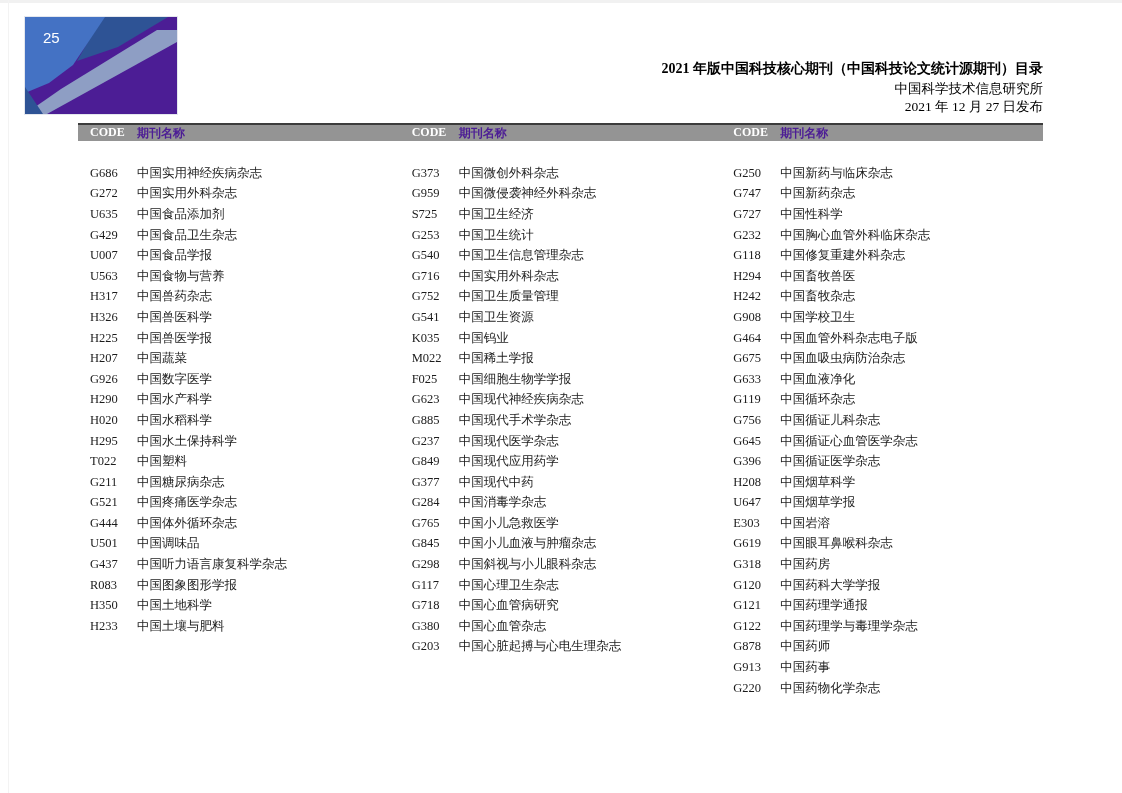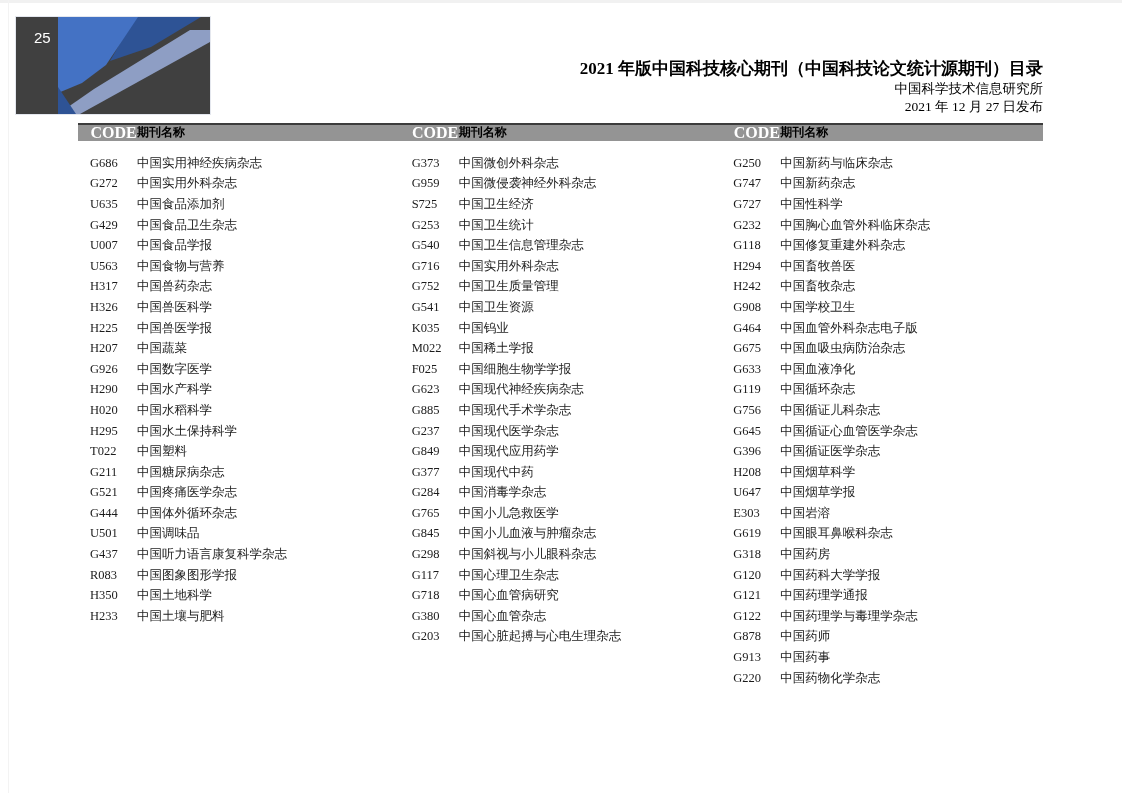--- a/index.html
+++ b/index.html
@@ -20,44 +20,43 @@
   }
   .edge-left {
     position: absolute;
     top: 0; left: 8px;
     width: 1px; height: 100%;
     background: #f3f3f3;
   }
   
   .corner-box {
     position: absolute;
-    left: 16px; top: 17px;
+    left: 25px; top: 17px;
     width: 152px; height: 97px;
-    background: #404040;
+    background: #4c1d95;
     box-shadow: 0 0 0 1px #e4e7ee;
-    padding-left: 42px;
   }
   .corner-box svg { display: block; width: 152px; height: 97px; }
   .pagenum {
     position: absolute;
     left: 18px; top: 12px;
     color: #ffffff;
     font-size: 15px;
     font-family: "Liberation Sans", sans-serif;
   }
   
   .doc-header {
     position: absolute;
     top: 57px;
     right: 79px;
     text-align: right;
     color: #000000;
   }
   .doc-title {
-    font-size: 17px;
+    font-size: 14px;
     font-weight: bold;
     line-height: 23px;
     white-space: nowrap;
   }
   .doc-publisher, .doc-date {
     font-size: 13.5px;
     line-height: 18px;
   }
   
   .journal-table {
@@ -76,32 +75,31 @@
   .header-group {
     width: 321.66px;
     display: flex;
     flex: 0 0 auto;
   }
   .h-code {
     margin-left: 12px;
     width: 47px;
     color: #ffffff;
     font-weight: bold;
-    font-size: 16px;
+    font-size: 12px;
     flex: 0 0 auto;
-    text-align: center;
   }
   .h-name {
-    color: #000000;
+    color: #4c1d95;
     font-weight: bold;
     font-size: 12px;
   }
   .table-body {
     display: flex;
-    margin-top: 12px;
+    margin-top: 22px;
   }
   .col { width: 321.66px; flex: 0 0 auto; }
   .row {
     display: flex;
     height: 20.6px;
     align-items: center;
   }
   .code {
     margin-left: 12px;
     width: 47px;

